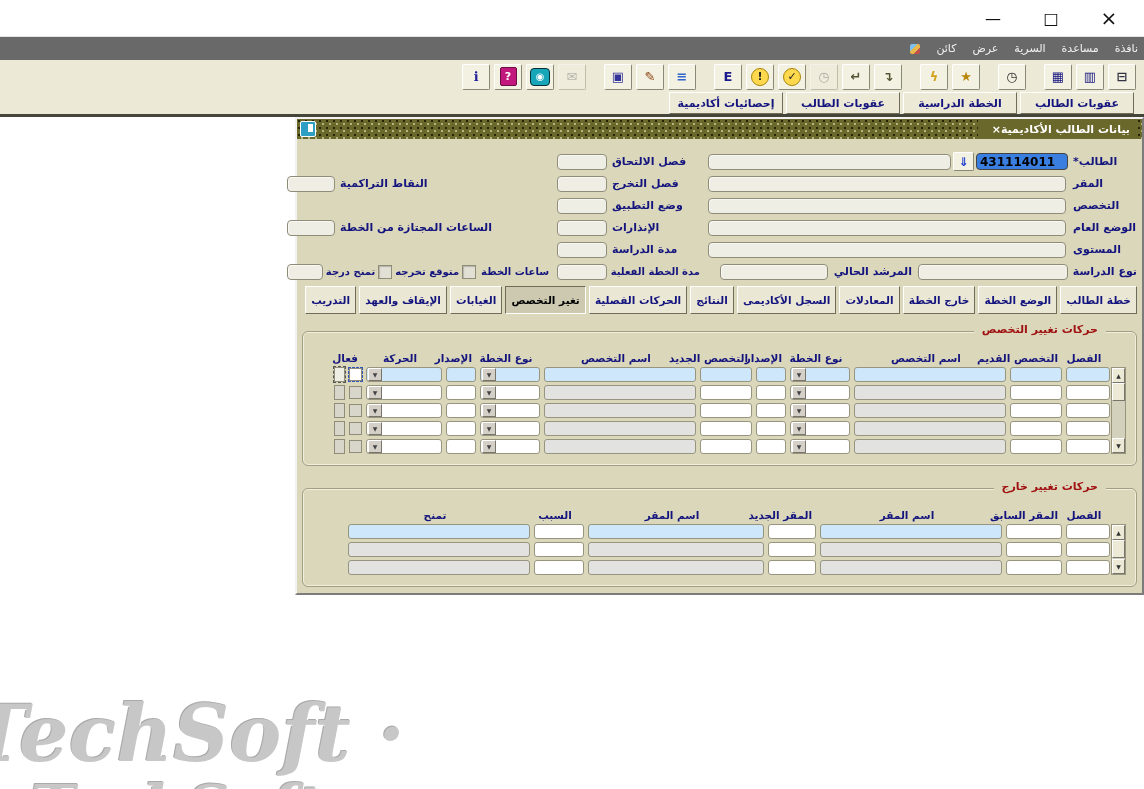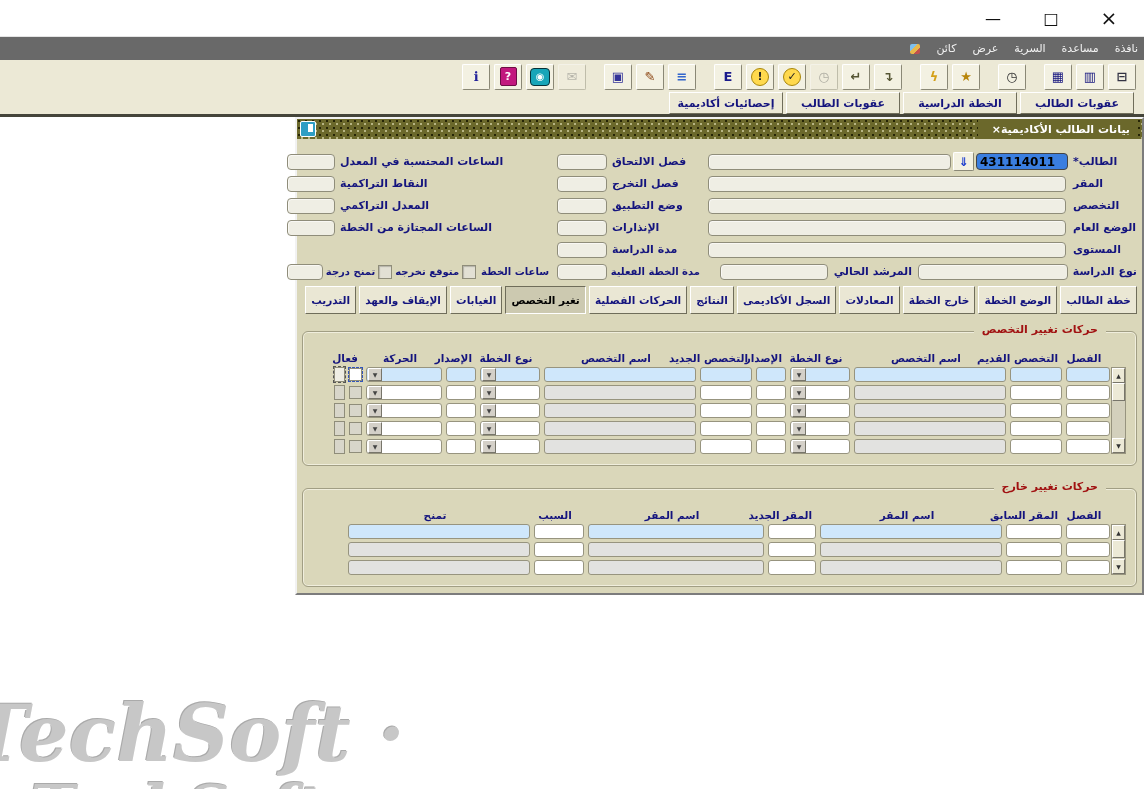--- a/index.html
+++ b/index.html
@@ -230,24 +230,20 @@
         <span class="lbl lbl-r">الطالب*</span>
         <div class="rzone">
           <input class="stu-val" value="431114011" style="">
           <div class="lov-btn">
             <span>⇓</span>
             </div>
           <div class="fld fld-wide"></div>
         </div>
         <span class="lbl lbl-m">فصل الالتحاق</span>
         <div class="fld fld-m"></div>
-        <div class="lzone">
-          <span class="lbl lbl-l">الساعات المحتسبة في المعدل</span>
-          <div class="fld fld-l"></div>
-        </div>
       </div>
 
       <div class="frow">
         <span class="lbl lbl-r">المقر</span>
         <div class="rzone">
             <div class="fld fld-wide"></div>
           </div>
         <span class="lbl lbl-m">فصل التخرج</span>
         <div class="fld fld-m"></div>
         <div class="lzone">
@@ -256,24 +252,20 @@
         </div>
       </div>
 
       <div class="frow">
         <span class="lbl lbl-r">التخصص</span>
         <div class="rzone">
             <div class="fld fld-wide"></div>
           </div>
         <span class="lbl lbl-m">وضع التطبيق</span>
         <div class="fld fld-m"></div>
-        <div class="lzone">
-          <span class="lbl lbl-l">المعدل التراكمي</span>
-          <div class="fld fld-l"></div>
-        </div>
       </div>
 
       <div class="frow">
         <span class="lbl lbl-r">الوضع العام</span>
         <div class="rzone">
             <div class="fld fld-wide"></div>
           </div>
         <span class="lbl lbl-m">الإنذارات</span>
         <div class="fld fld-m"></div>
         <div class="lzone">

